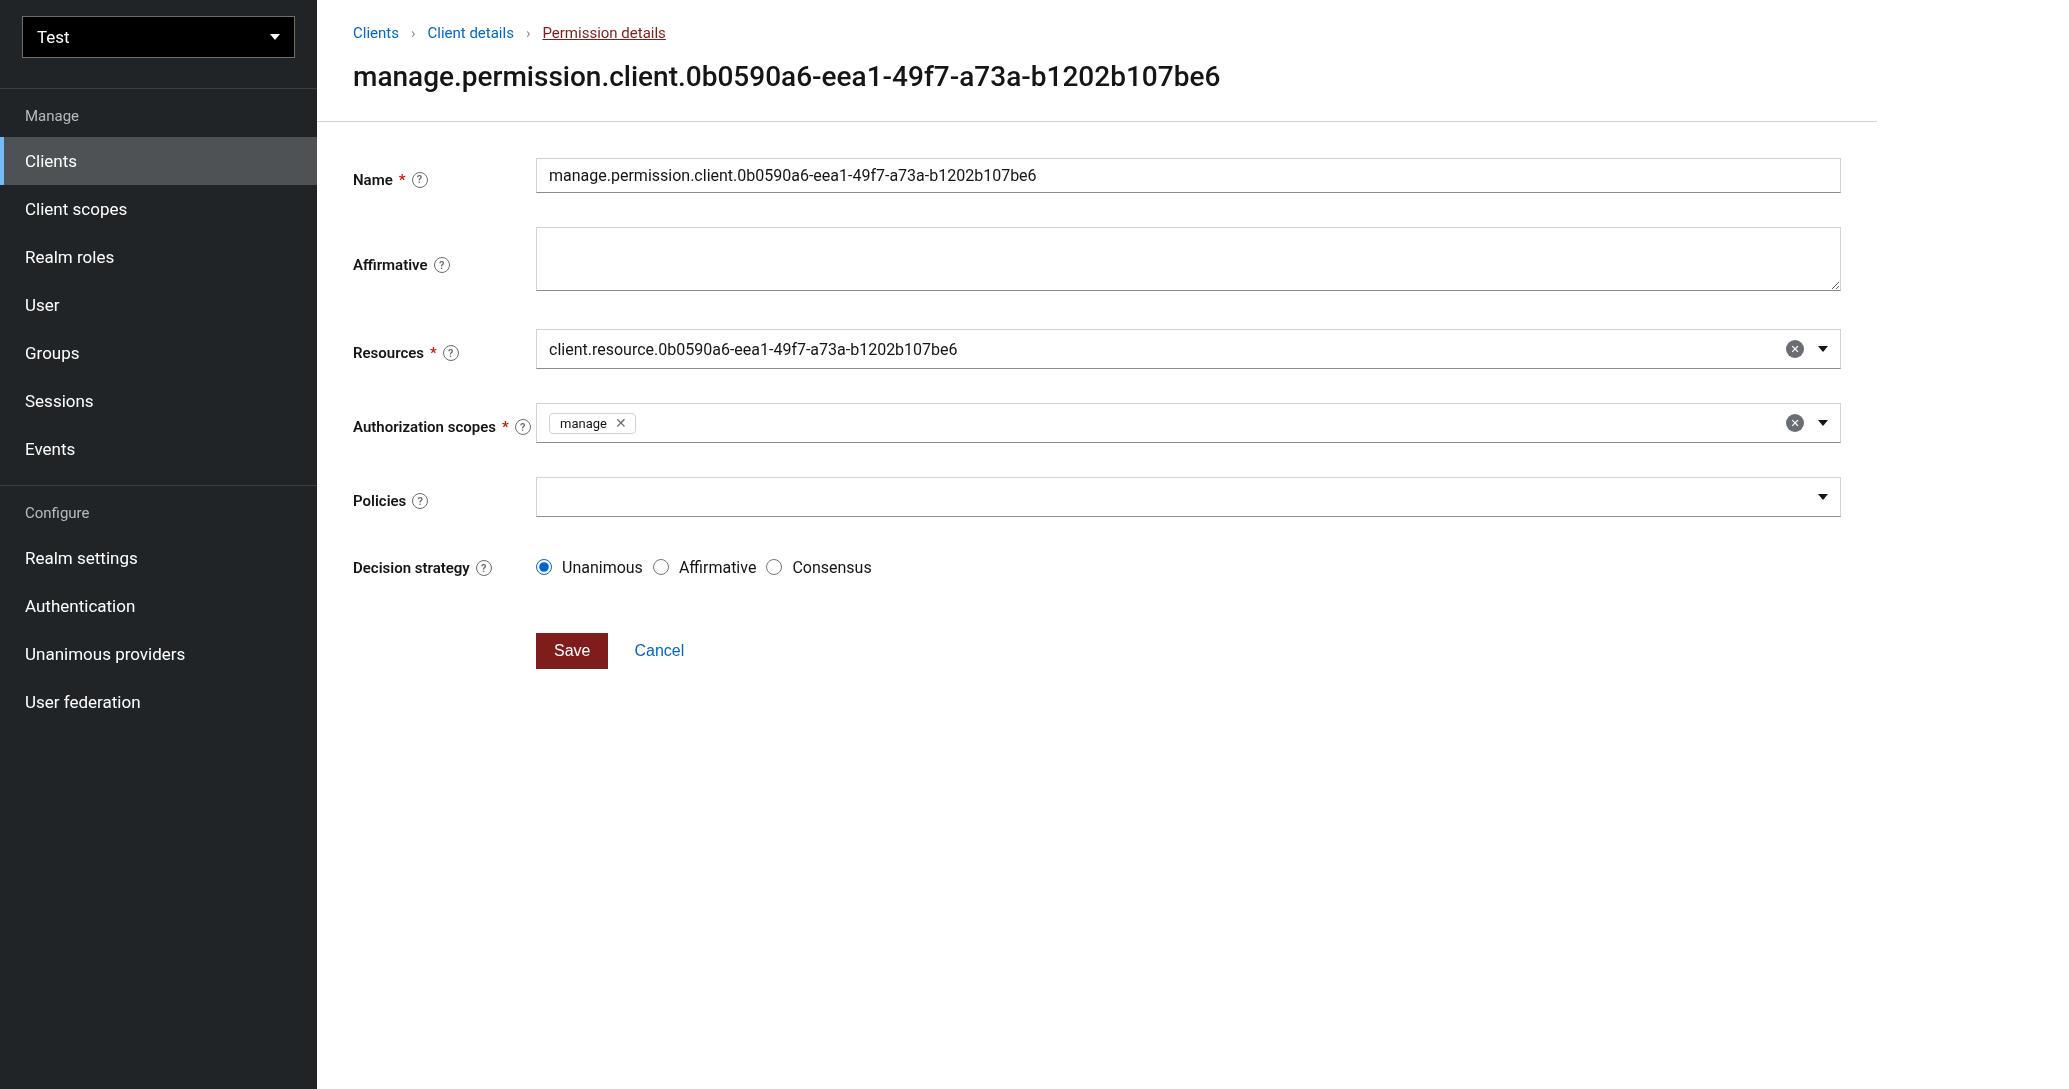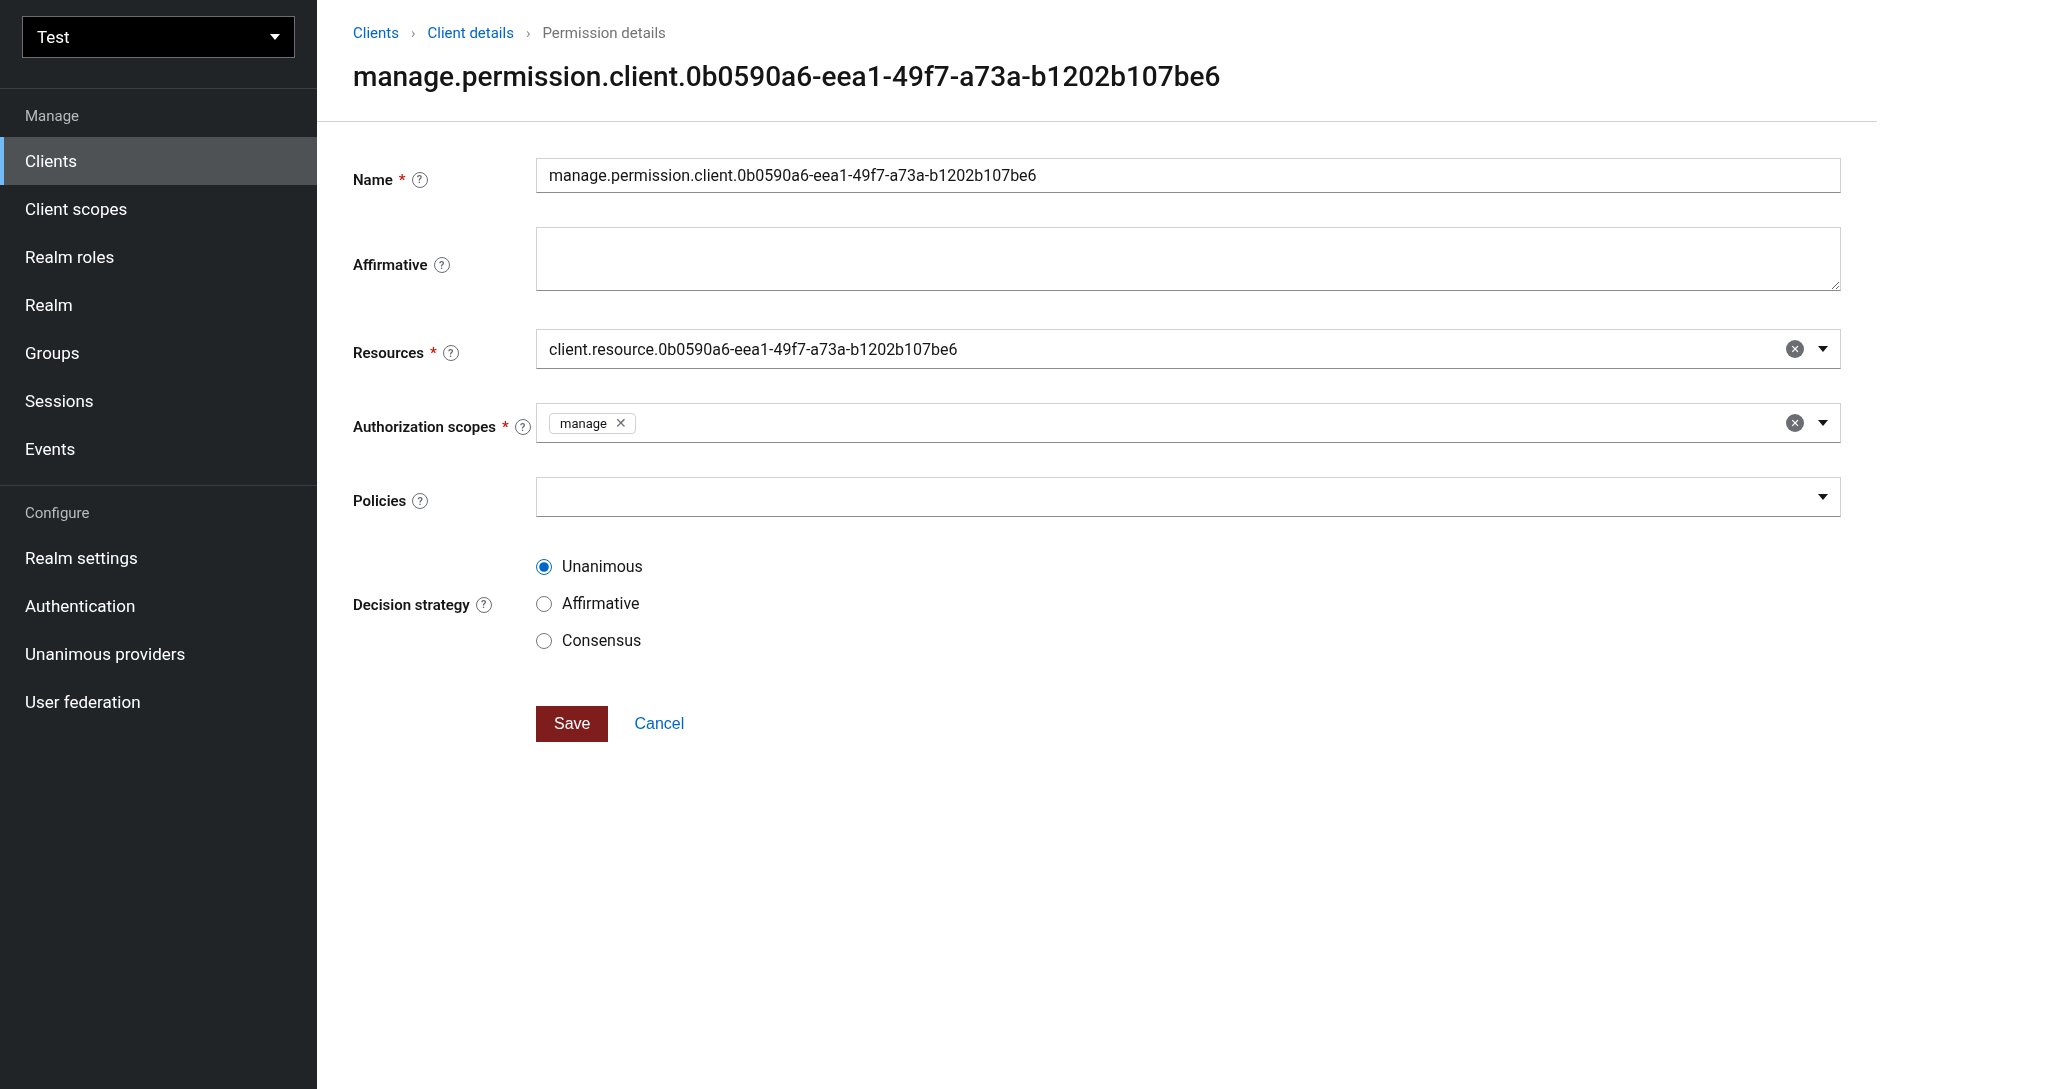--- a/index.html
+++ b/index.html
@@ -68,21 +68,21 @@
   }
   .breadcrumb {
     display: flex;
     align-items: center;
     gap: 12px;
     font-size: 15px;
     margin-bottom: 18px;
   }
   .breadcrumb a { color: #0066cc; text-decoration: none; cursor: pointer; }
   .breadcrumb .sep { color: #8a8d90; }
-  .breadcrumb .current { color: #737373; }
+  .breadcrumb .current { color: #7f1d1d; text-decoration: underline; }
   .page-title {
     font-size: 28px;
     font-weight: 500;
     margin-bottom: 28px;
     word-break: break-all;
   }
   .title-divider {
     border: none;
     border-top: 1px solid #d2d2d2;
     margin: 0 -36px 36px -36px;
@@ -171,21 +171,21 @@
     cursor: pointer;
   }
   .caret-down {
     width: 0; height: 0;
     border-left: 5px solid transparent;
     border-right: 5px solid transparent;
     border-top: 6px solid #151515;
   }
   .caret-down.light { border-top-color: #fff; }
 
-  .radio-group { display: flex; flex-direction: column; gap: 18px; padding-top: 6px; }
+  .radio-group { display: flex; flex-direction: row; gap: 10px; padding-top: 6px; }
   .radio-item { display: flex; align-items: center; gap: 10px; font-size: 16px; cursor: pointer; }
   .radio-item input { width: 16px; height: 16px; accent-color: #0066cc; cursor: pointer; }
 
   .form-actions {
     display: flex;
     gap: 22px;
     margin-top: 56px;
     margin-left: 183px;
     align-items: center;
   }
@@ -223,21 +223,21 @@
   <div class="nav-item active">
     <span>Clients</span>
   </div>
   <div class="nav-item">
     <span>Client scopes</span>
   </div>
   <div class="nav-item">
     <span>Realm roles</span>
   </div>
   <div class="nav-item">
-    <span>Realm</span>
+    <span>User</span>
   </div>
   <div class="nav-item">
     <span>Groups</span>
   </div>
   <div class="nav-item">
     <span>Sessions</span>
   </div>
   <div class="nav-item">
     <span>Events</span>
   </div>

